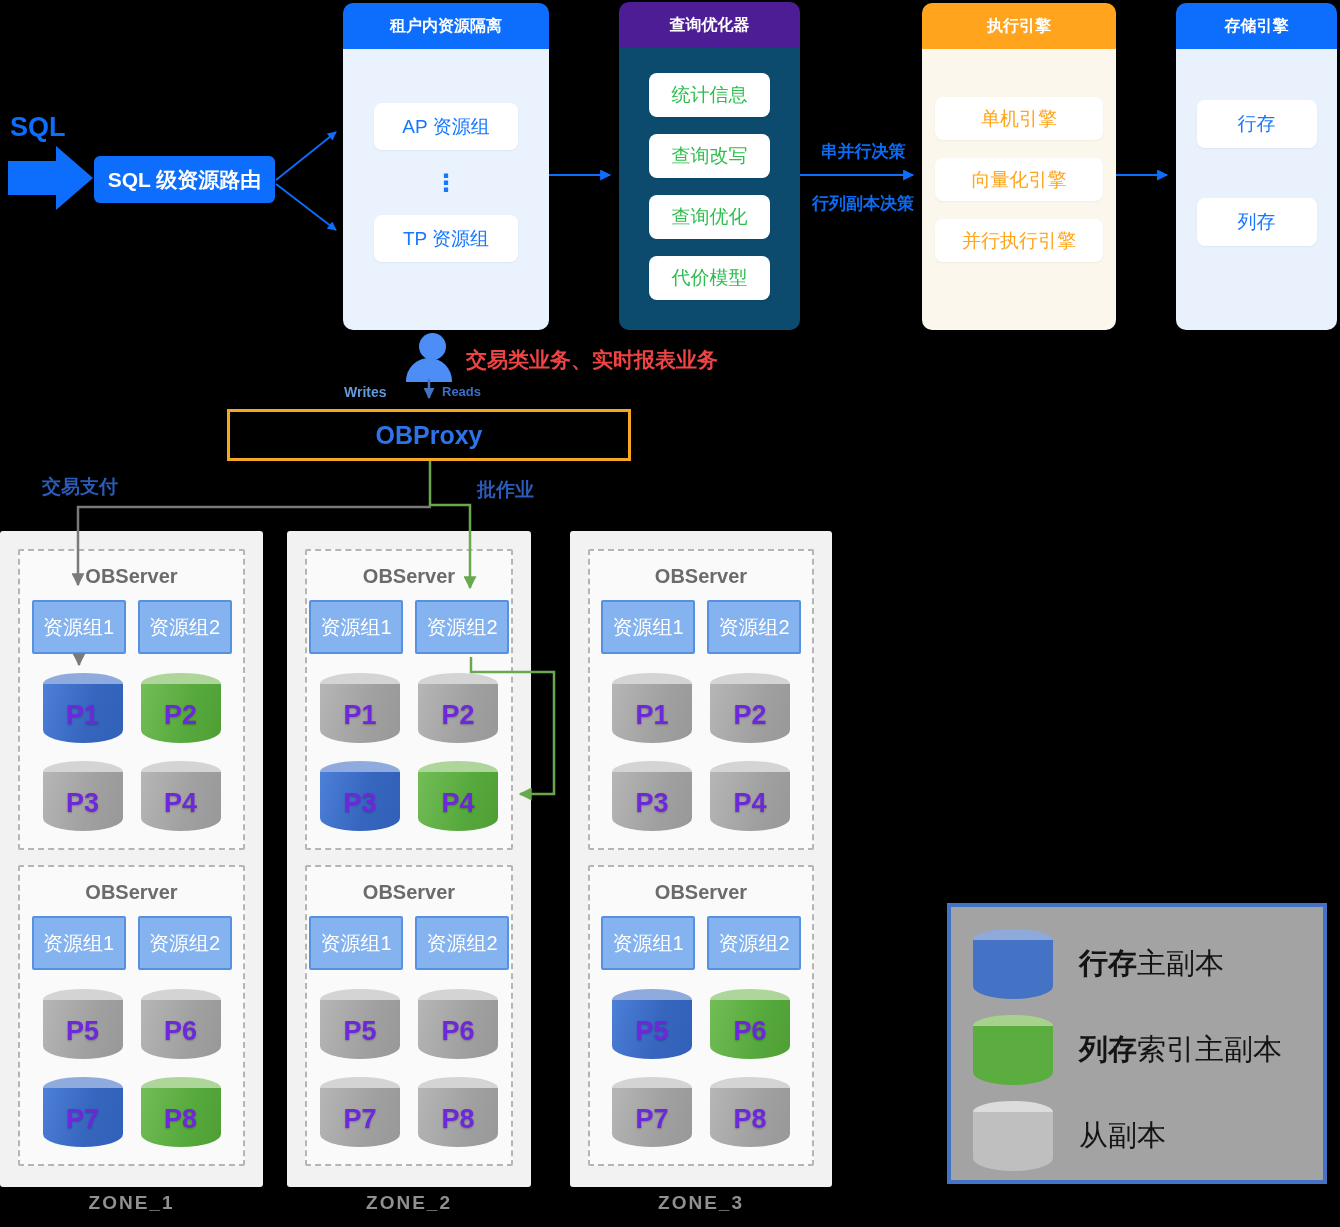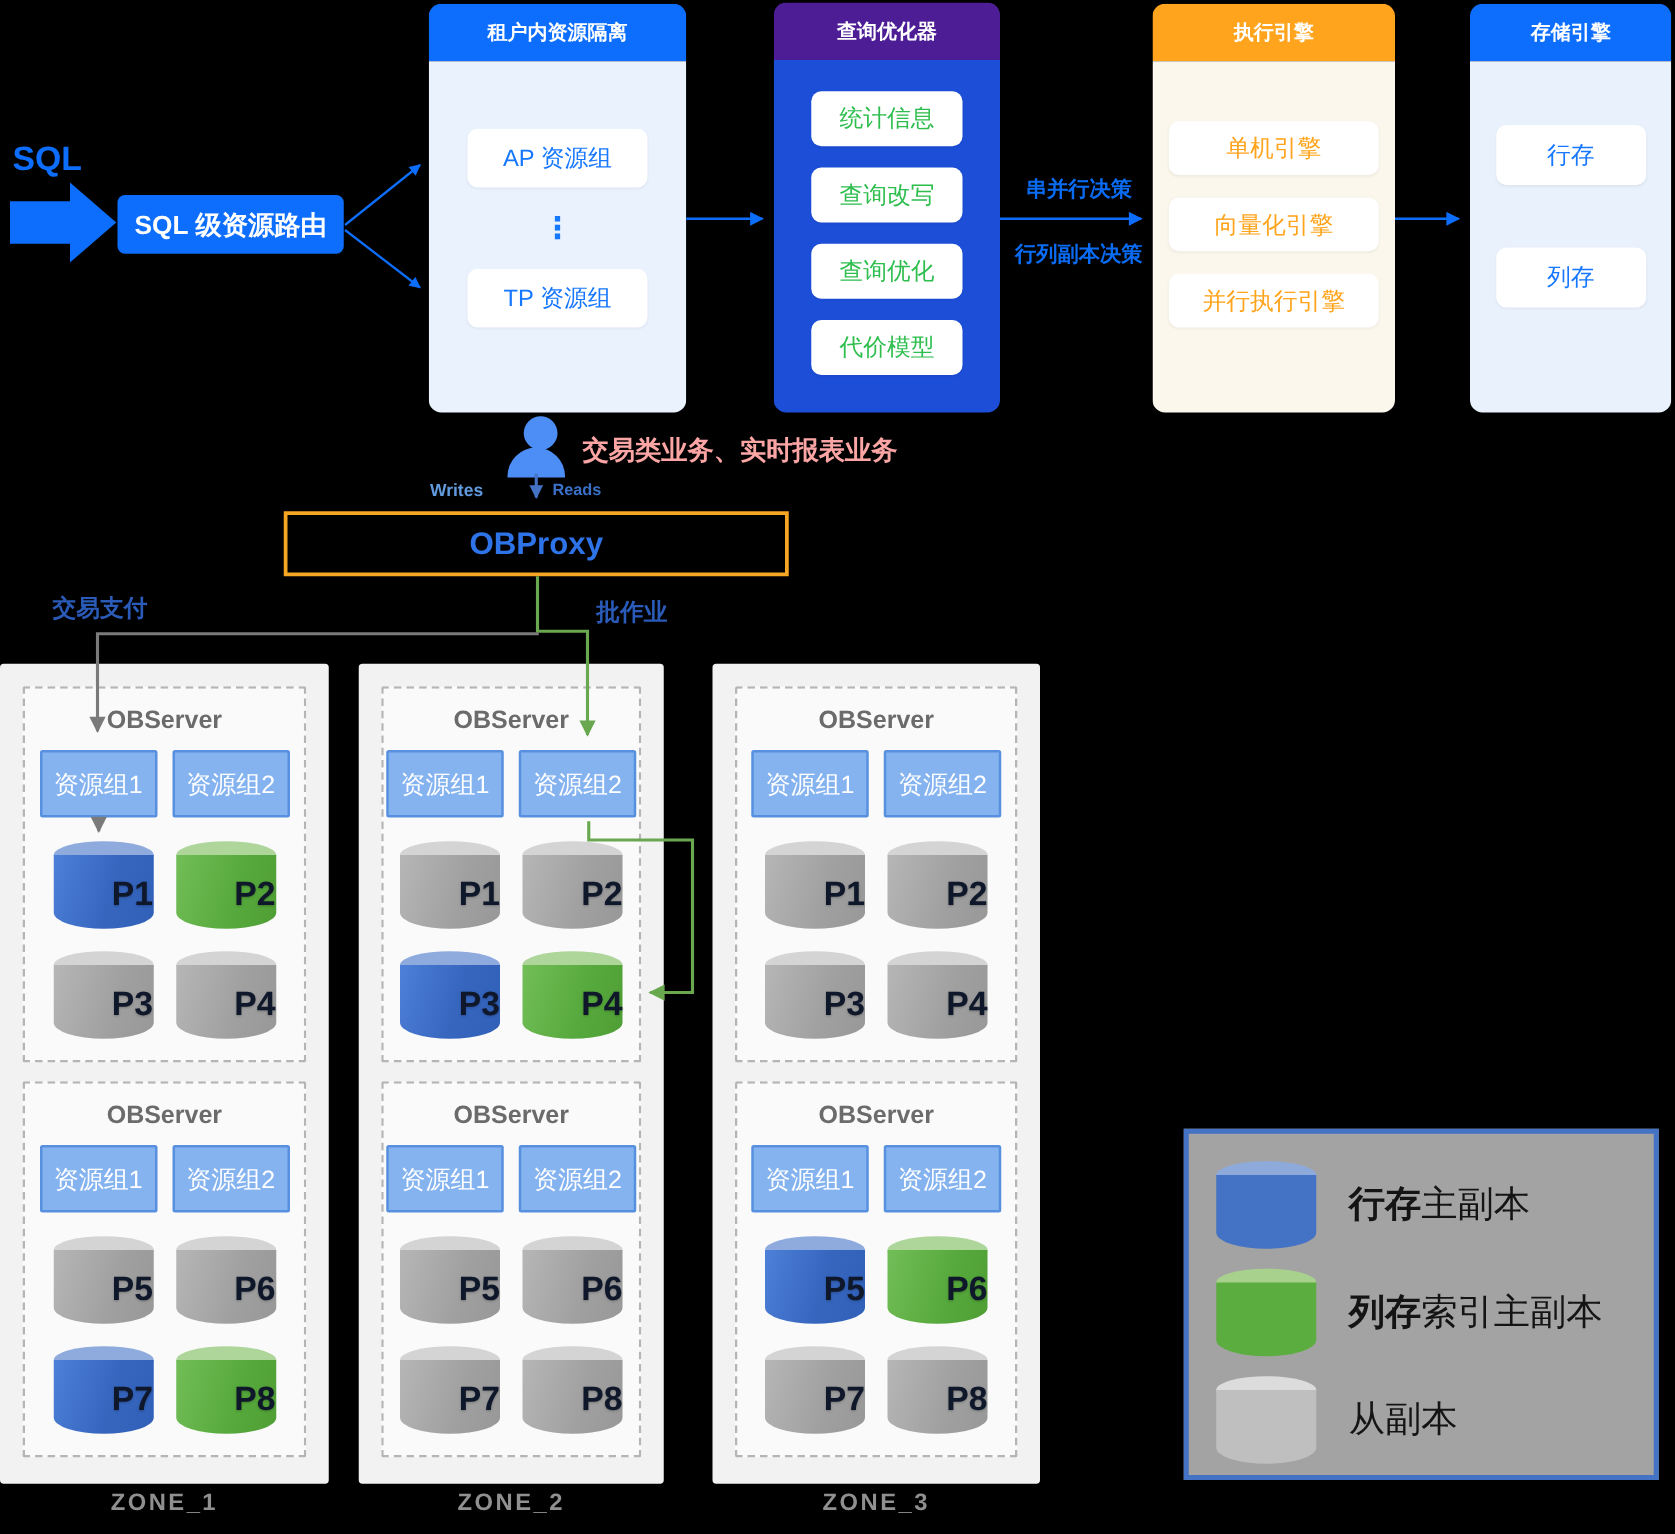--- a/index.html
+++ b/index.html
@@ -10,41 +10,41 @@
 
   
   .sql-label{left:10px;top:112px;font-size:27px;font-weight:bold;color:#0D6EFD;}
   .router{left:94px;top:156px;width:181px;height:47px;background:#0D6EFD;border-radius:6px;
           color:#fff;font-size:21px;font-weight:bold;display:flex;align-items:center;justify-content:center;z-index:3;}
   .panel{border-radius:10px;overflow:hidden;z-index:2;}
   .panel-header{height:46px;display:flex;align-items:center;justify-content:center;
                 color:#fff;font-size:16px;font-weight:bold;}
   .panel-body{position:relative;display:flex;flex-direction:column;align-items:center;height:calc(100% - 46px);}
   .hdr-blue{background:#0D6EFD;} .hdr-green{background:#4c1d95;} .hdr-orange{background:#FFA41C;}
-  .body-blue{background:#EAF2FE;} .body-green{background:#1d4ed8;} .body-cream{background:#FBF7ED;} .body-lblue{background:#E9F1FD;}
+  .body-blue{background:#EAF2FE;} .body-green{background:#0c4a6e;} .body-cream{background:#FBF7ED;} .body-lblue{background:#E9F1FD;}
   .pitem{background:#fff;border-radius:8px;display:flex;align-items:center;justify-content:center;
          font-size:19px;box-shadow:0 1px 2px rgba(0,0,0,0.05);}
   .t-blue{color:#1677FF;} .t-green{color:#2EBE4E;} .t-orange{color:#FFA41C;}
   .dots-item{display:flex;align-items:center;justify-content:center;height:65px;
              font-size:24px;font-weight:bold;color:#1677FF;letter-spacing:0;}
   .p1 .pitem{width:144px;height:47px;}
   .p2 .pitem{width:121px;height:44px;}
   .p3 .pitem{width:168px;height:43px;}
   .p4 .pitem{width:120px;height:48px;}
   .p1 .panel-body{padding-top:54px;}
   .p2 .panel-body{padding-top:25px;gap:17px;}
   .p3 .panel-body{padding-top:48px;gap:18px;}
   .p4 .panel-body{padding-top:51px;gap:50px;}
   .flow-label{position:absolute;font-size:17px;font-weight:bold;color:#0A6CF5;z-index:4;font-family:Liberation Serif, serif;}
 
   
   .person{left:406px;top:333px;width:46px;height:49px;z-index:3;}
   .person .head{position:absolute;left:13px;top:0;width:27px;height:27px;border-radius:50%;background:#4C8DF6;}
   .person .torso{position:absolute;left:0;top:25px;width:46px;height:24px;border-radius:23px 23px 0 0;background:#4C8DF6;}
-  .caption{left:466px;top:346px;font-size:21px;font-weight:bold;color:#fca5a5;z-index:3;}
+  .caption{left:466px;top:346px;font-size:21px;font-weight:bold;color:#ef4444;z-index:3;}
   .writes{left:344px;top:384px;font-size:14px;font-weight:bold;color:#619BDE;z-index:3;}
   .reads{left:442px;top:384px;font-size:13px;font-weight:bold;color:#3A70C8;z-index:3;}
   .proxy{left:227px;top:409px;width:404px;height:52px;border:3px solid #F5A623;
          display:flex;align-items:center;justify-content:center;
          font-size:25px;font-weight:bold;color:#2E74E8;z-index:3;box-sizing:border-box;}
   .branch-label{position:absolute;font-size:19px;font-weight:bold;color:#2A5BB8;z-index:7;}
 
   
   .zone{position:absolute;top:531px;height:656px;background:#F2F2F2;border-radius:3px;z-index:1;}
   .observer{position:absolute;left:18px;right:18px;height:301px;background:#FAFAFA;
@@ -52,22 +52,22 @@
             display:flex;flex-direction:column;align-items:center;}
   .obs-top{top:18px;} .obs-bottom{top:334px;}
   .obs-title{margin-top:14px;font-size:20px;font-weight:bold;color:#6B6B6B;}
   .groups{margin-top:12px;display:flex;gap:12px;justify-content:center;}
   .group{width:94px;height:54px;background:#85B3F0;border:2px solid #5890E0;box-sizing:border-box;
          display:flex;align-items:center;justify-content:center;color:#fff;font-size:20px;border-radius:2px;}
   .cyls{margin-top:19px;display:flex;flex-wrap:wrap;width:178px;column-gap:18px;row-gap:18px;justify-content:center;}
   .cyl{position:relative;width:80px;height:70px;}
   .cyl .cbody{position:absolute;left:0;top:11px;width:100%;height:59px;border-radius:0 0 40px 40px/0 0 13px 13px;}
   .cyl .ctop{position:absolute;left:0;top:0;width:100%;height:22px;border-radius:50%;}
-  .cyl .clbl{position:absolute;left:0;top:27px;width:100%;text-align:right;
-             font-size:27px;font-weight:bold;color:#0f172a;text-shadow:0 1px 2px rgba(0,0,0,0.25);}
+  .cyl .clbl{position:absolute;left:0;top:27px;width:100%;text-align:center;
+             font-size:27px;font-weight:bold;color:#6d28d9;text-shadow:0 1px 2px rgba(0,0,0,0.25);}
   .cyl[data-variant="row-primary"] .cbody{background:linear-gradient(105deg,#4d80d8 0%,#3766bf 55%,#3160b8 100%);}
   .cyl[data-variant="row-primary"] .ctop{background:#8FABDE;}
   .cyl[data-variant="col-primary"] .cbody{background:linear-gradient(105deg,#72bd57 0%,#56a93c 60%,#4f9e35 100%);}
   .cyl[data-variant="col-primary"] .ctop{background:#AED69B;}
   .cyl[data-variant="follower"] .cbody{background:linear-gradient(105deg,#b6b6b6 0%,#a0a0a0 60%,#989898 100%);}
   .cyl[data-variant="follower"] .ctop{background:#D4D4D4;}
   .zone-label{position:absolute;top:1192px;text-align:center;font-size:19px;font-weight:bold;
               color:#909090;letter-spacing:2px;z-index:2;}
 
   

